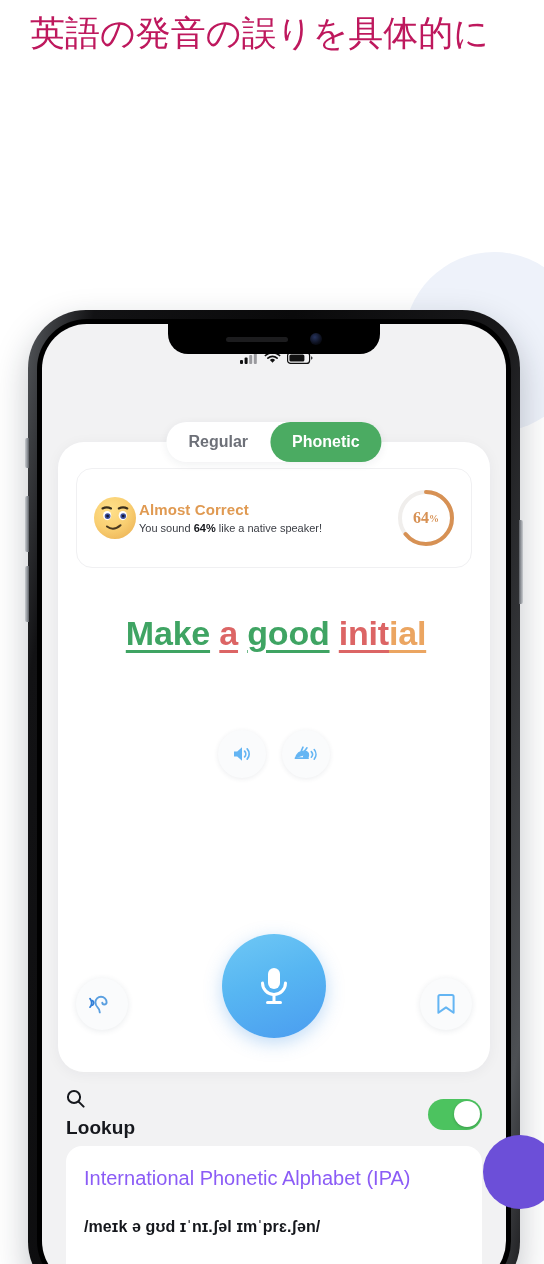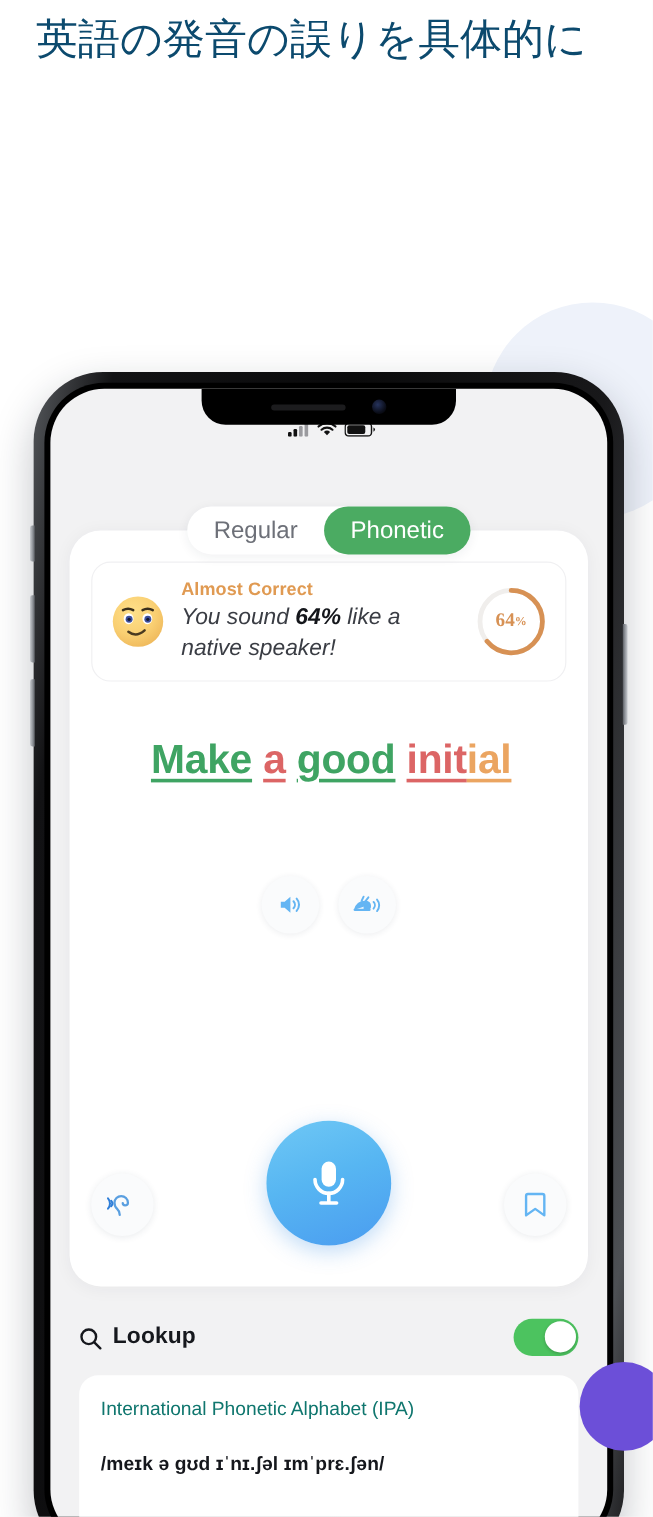--- a/index.html
+++ b/index.html
@@ -41,21 +41,21 @@
   .headline {
     position: absolute;
     left: 30px;
     top: 8px;
     width: 480px;
     z-index: 2;
   }
   .headline-sub {
     font-size: 35px;
     line-height: 1.42;
-    color: #0c4a6e;
+    color: #be185d;
     font-weight: 400;
     letter-spacing: 0px;
     margin: 0;
   }
   .headline-main {
     font-size: 46px;
     line-height: 1.0;
     color: #1d2438;
     font-weight: 700;
     margin: 30px 0 0 0;
@@ -184,22 +184,22 @@
     background: #ffffff;
     border-radius: 22px;
     padding: 0;
     display: flex;
     align-items: center;
     height: 40px;
     box-shadow: 0 2px 10px rgba(30,40,60,0.07);
     z-index: 4;
   }
   .tab {
-    font-size: 20px;
-    font-weight: 400;
+    font-size: 16px;
+    font-weight: 700;
     padding: 0 22px;
     height: 40px;
     line-height: 40px;
     border-radius: 22px;
     color: #6d7078;
     cursor: pointer;
     white-space: nowrap;
   }
   .tab.active {
     background: #4bab62;
@@ -226,43 +226,41 @@
     left: 18px;
     right: 18px;
     height: 100px;
     border: 1px solid #f0f0f2;
     border-radius: 16px;
     background: #fff;
     display: flex;
     align-items: center;
     padding: 0 14px;
     box-sizing: border-box;
-    gap: 12px;
   }
   #score-emoji {
     width: 48px;
     height: 48px;
     flex: 0 0 48px;
   }
   #score-text {
     flex: 1 1 auto;
     min-width: 0;
   }
   #score-title {
     font-size: 15px;
     font-weight: 700;
     color: #e09a52;
     line-height: 1.35;
     letter-spacing: 0.1px;
   }
   #score-desc {
-    font-size: 19px;
+    font-size: 11px;
     color: #3a3d44;
     line-height: 1.38;
-    font-style: italic;
   }
   #score-desc b { font-weight: 700; color: #14161b; }
   #score-ring {
     width: 62px;
     height: 62px;
     flex: 0 0 62px;
     position: relative;
   }
   #score-ring-label {
     position: absolute;
@@ -360,22 +358,23 @@
     left: 24px;
     right: 24px;
     height: 40px;
     display: flex;
     align-items: center;
     justify-content: space-between;
     z-index: 2;
   }
   #lookup-left {
     display: flex;
-    align-items: flex-end;
+    align-items: flex-start;
     gap: 9px;
+    flex-direction: column;
   }
   #lookup-label {
     font-size: 19px;
     font-weight: 700;
     color: #16181d;
     letter-spacing: 0.1px;
   }
   #lookup-toggle {
     width: 54px;
     height: 31px;
@@ -402,22 +401,22 @@
     left: 24px;
     right: 24px;
     height: 135px;
     background: #ffffff;
     border-radius: 16px;
     padding: 18px 18px 0 18px;
     box-sizing: border-box;
     z-index: 2;
   }
   #ipa-title {
-    font-size: 16px;
-    color: #0f766e;
+    font-size: 20px;
+    color: #8b5cf6;
     line-height: 1.4;
   }
   #ipa-value {
     font-size: 16px;
     font-weight: 700;
     color: #15171c;
     margin-top: 24px;
     line-height: 1.4;
     letter-spacing: 0.1px;
   }

